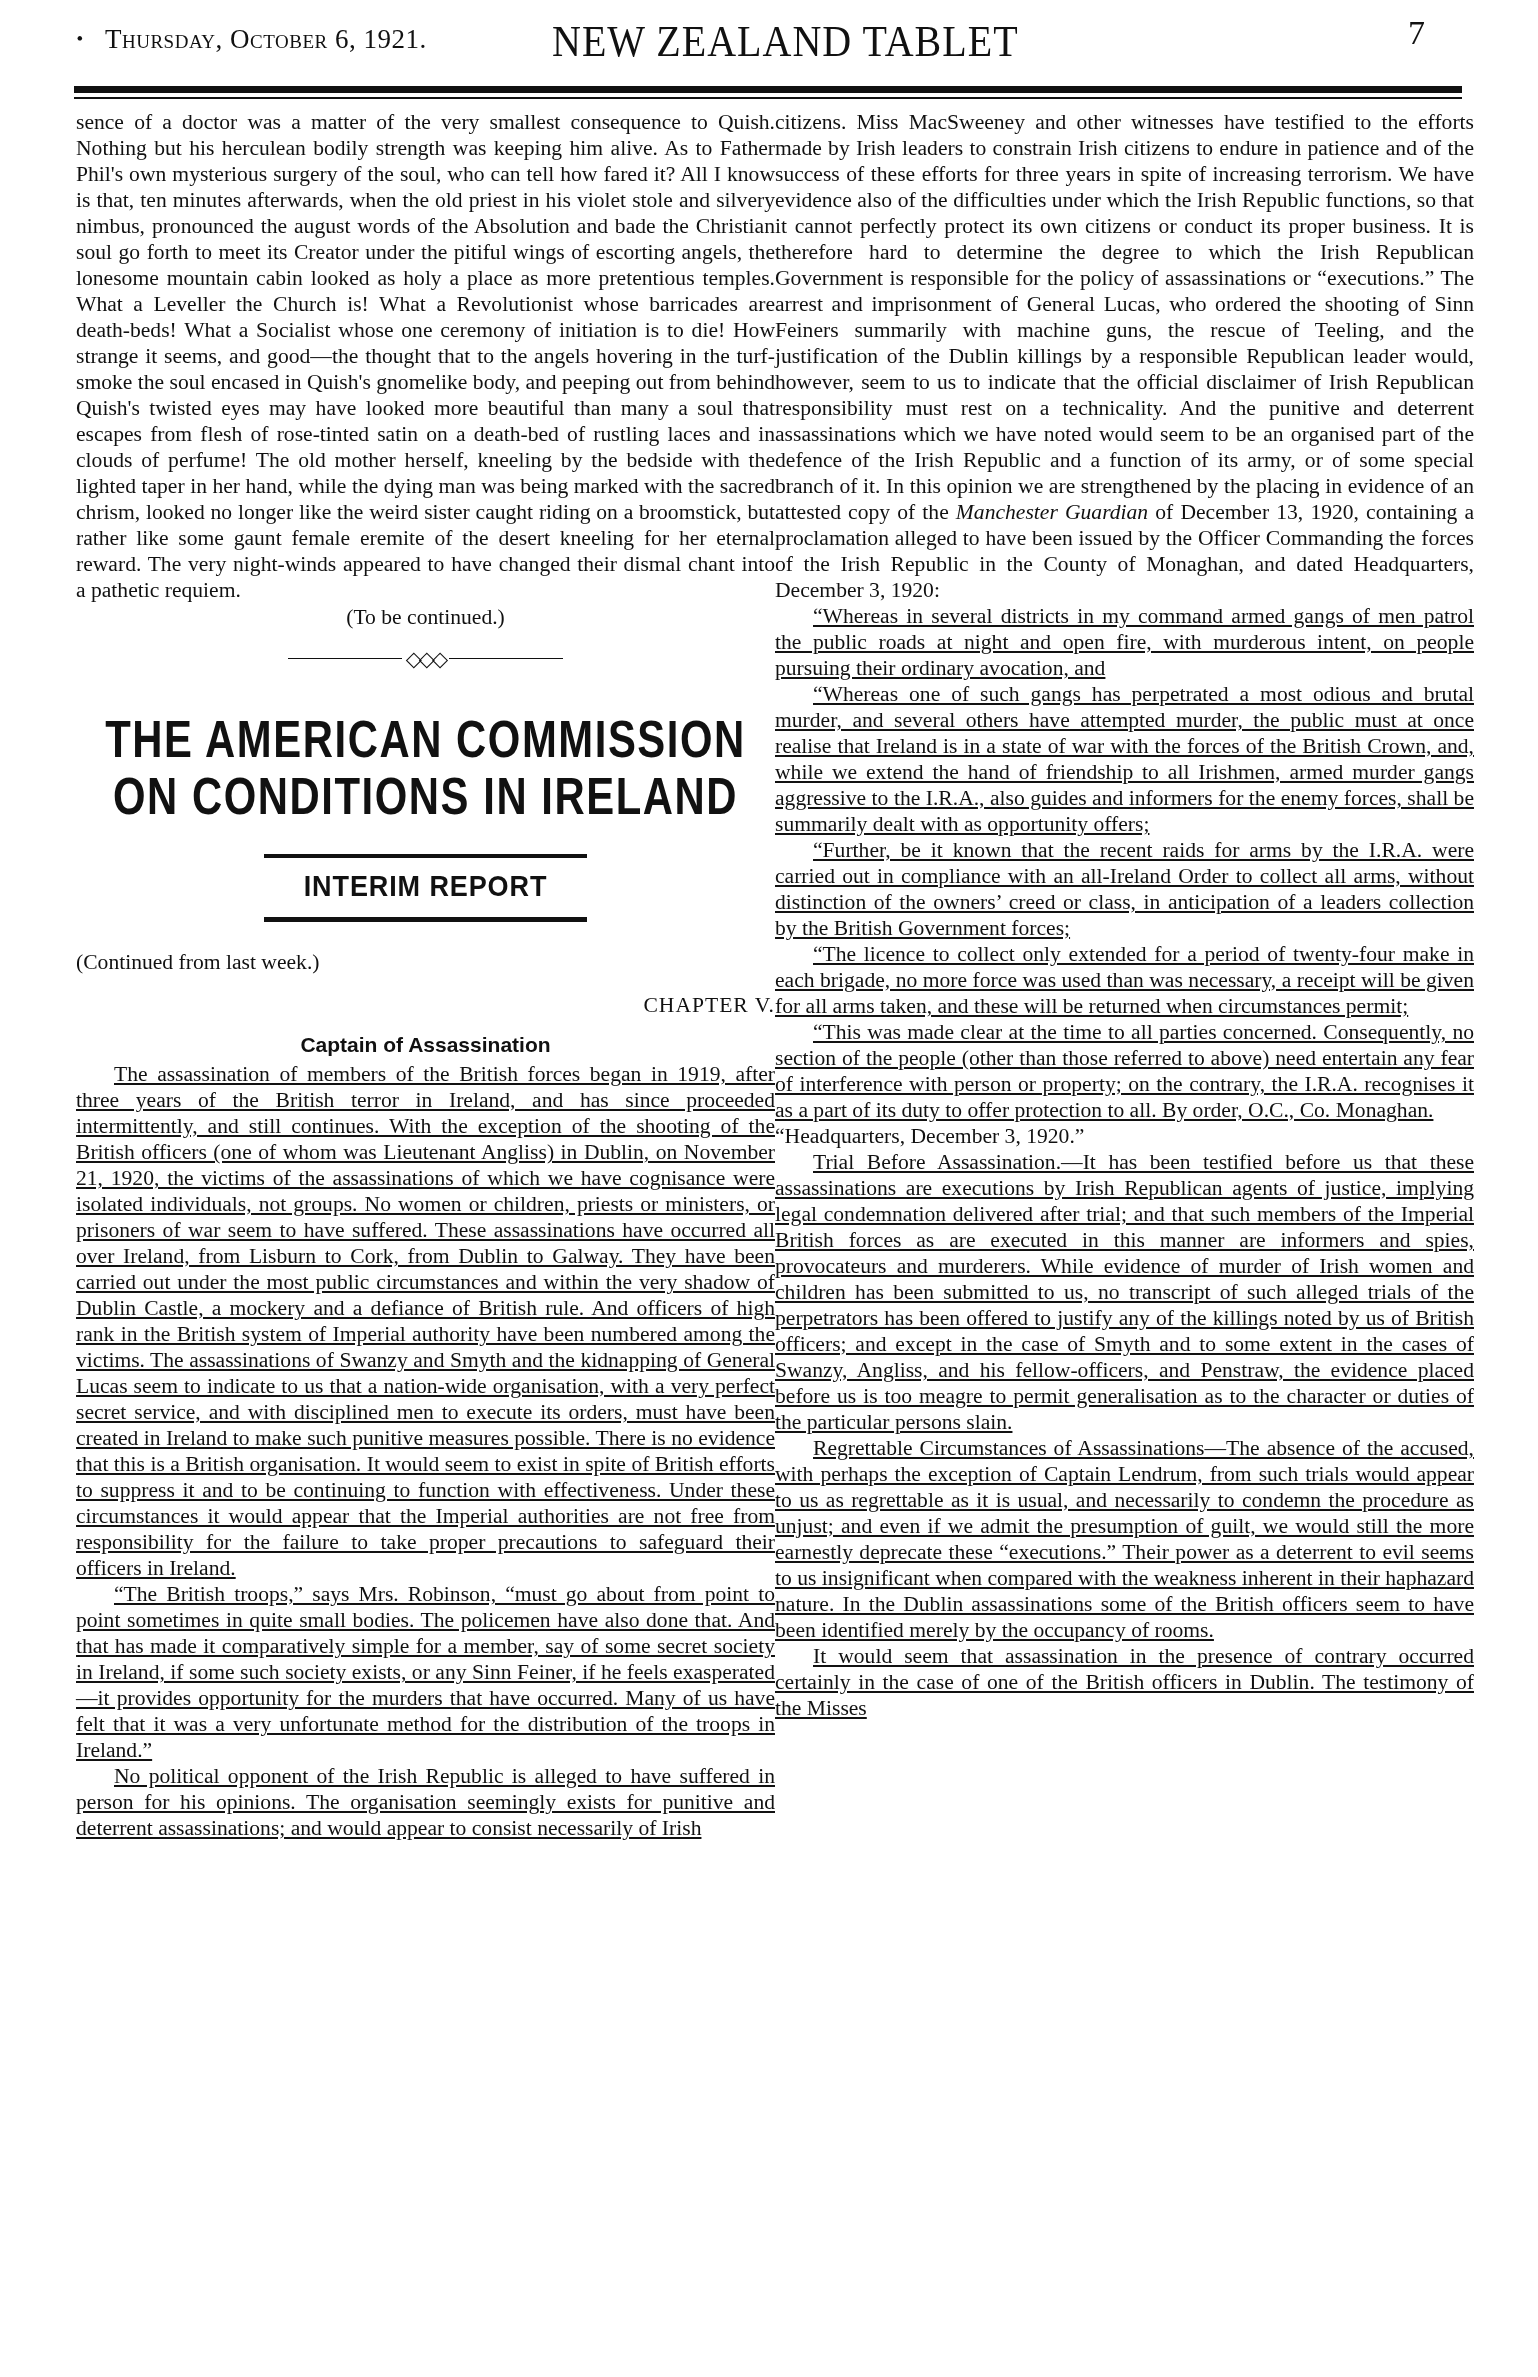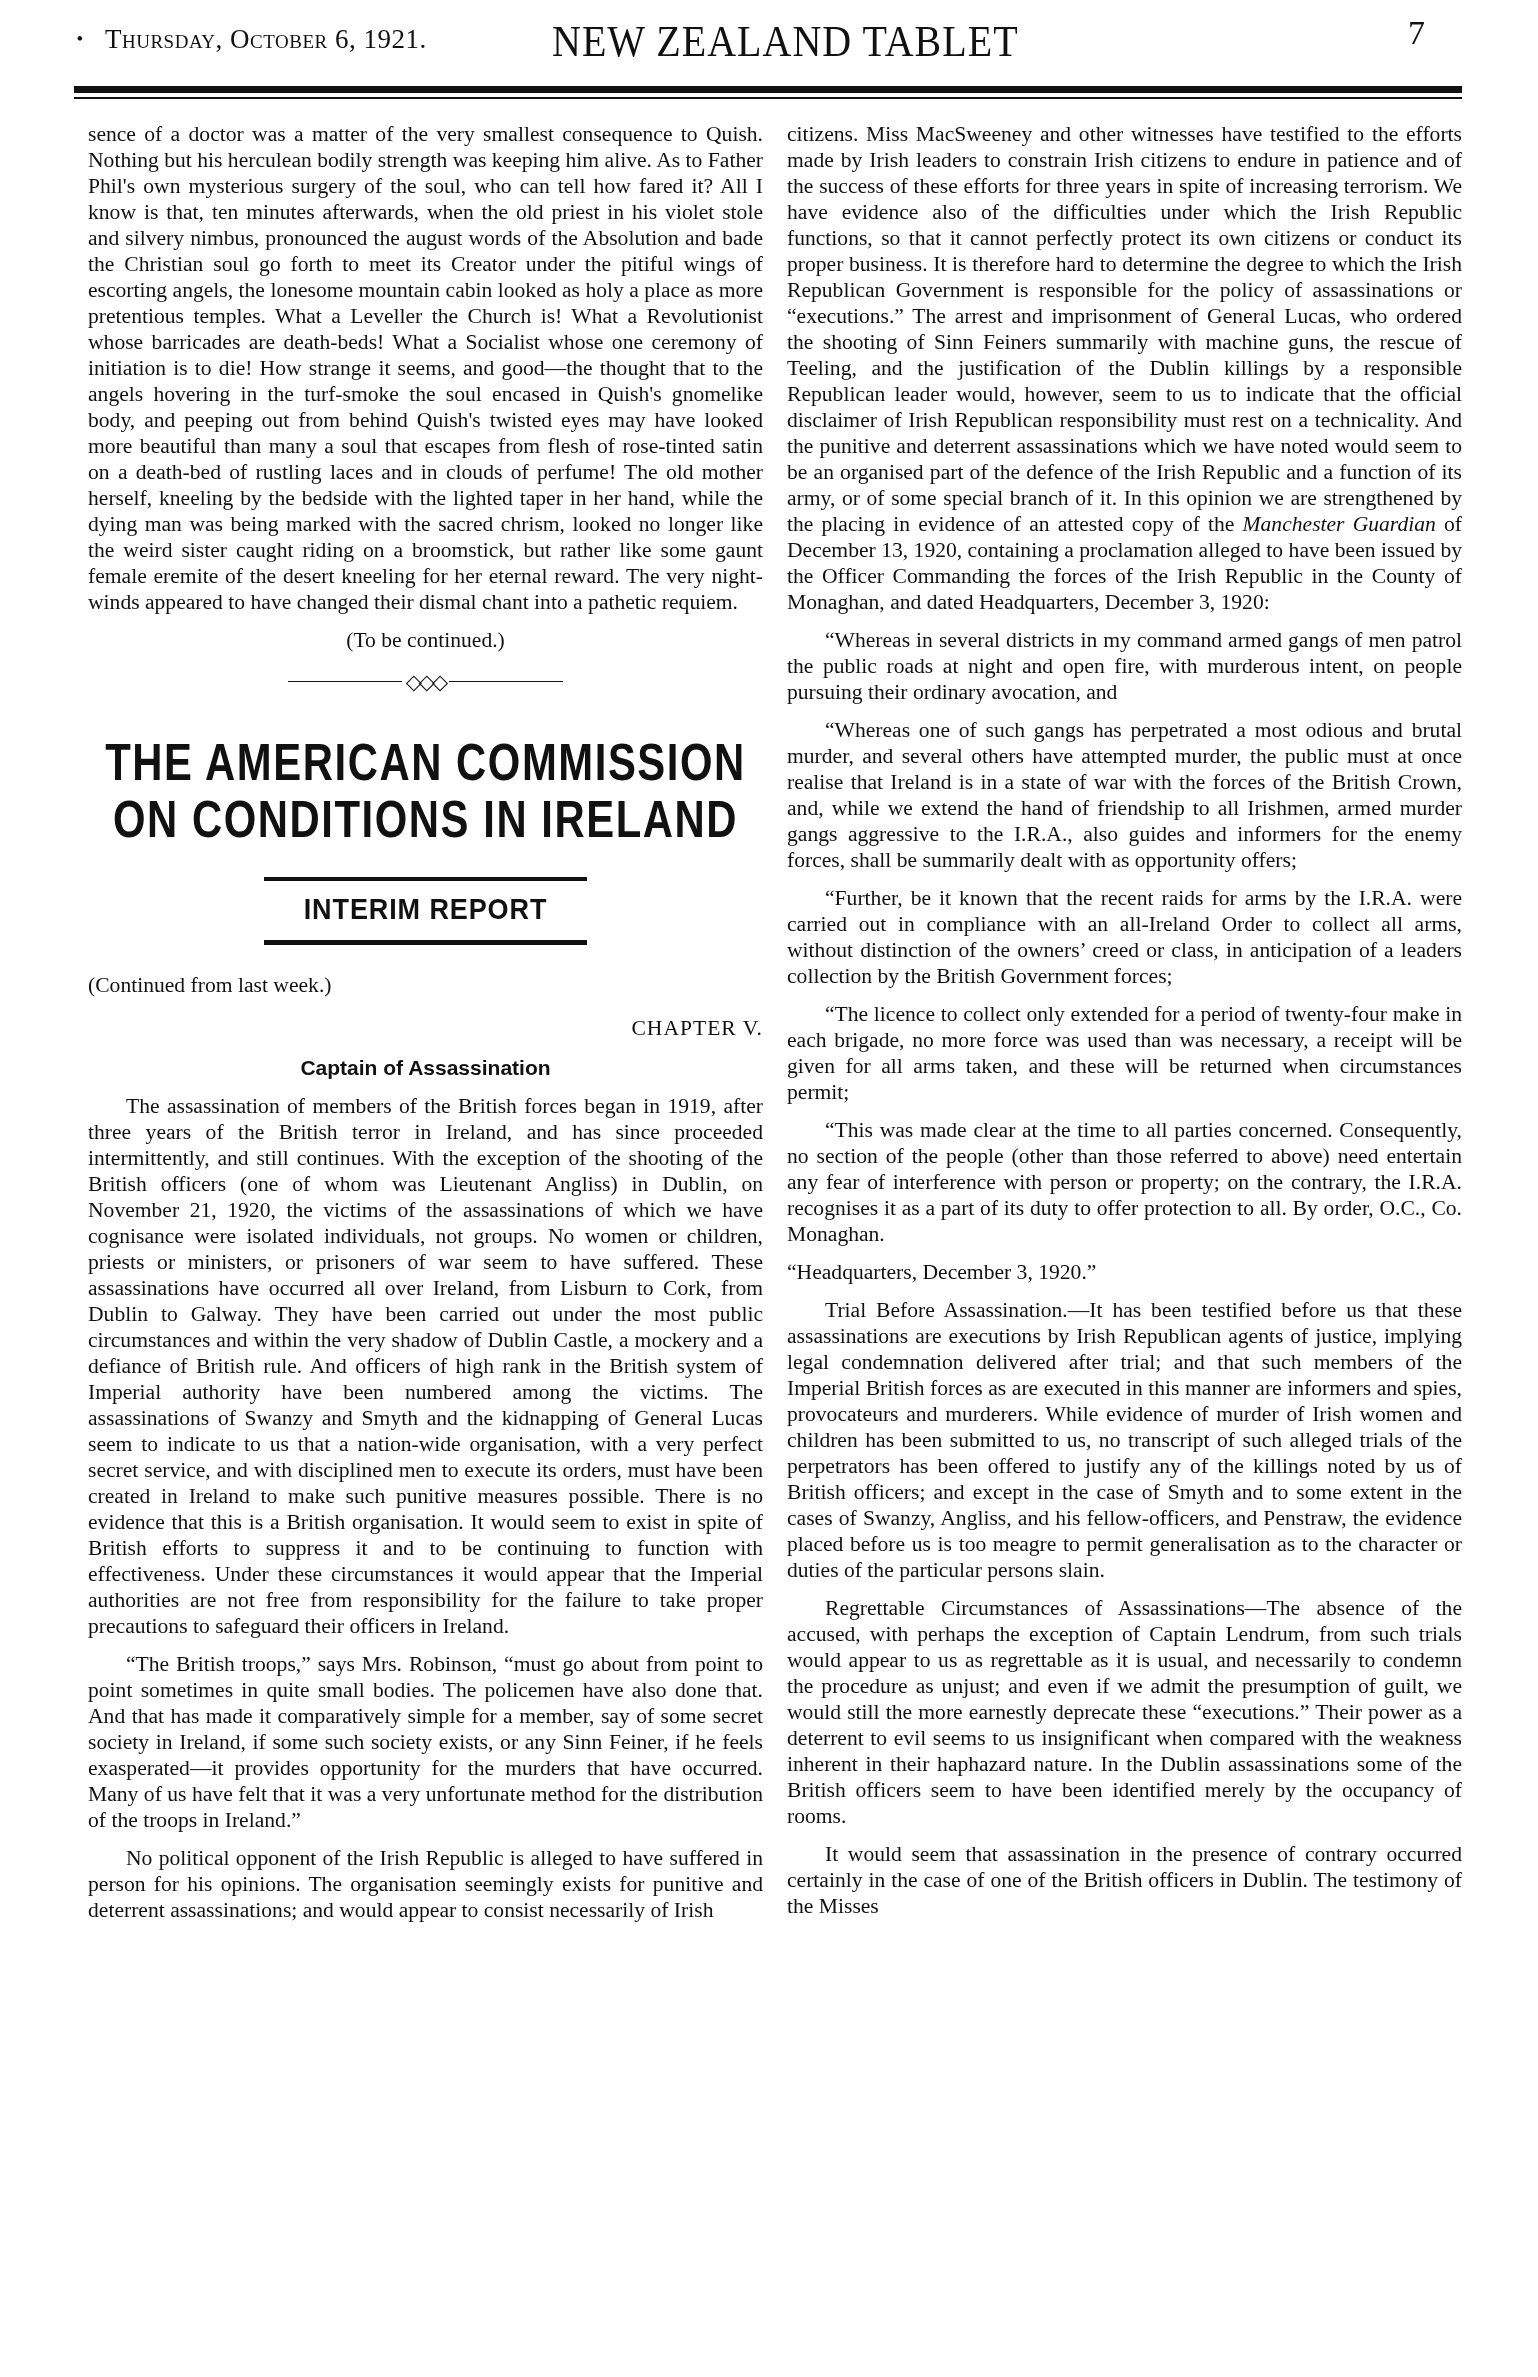--- a/index.html
+++ b/index.html
@@ -23,22 +23,22 @@
     .masthead .page-num { position: absolute; left: 1360px; top: 0px; font-size: 34px; }
     .rule-thick { position: absolute; background: #111; }
 
     .col {
       position: absolute; top: 109px; width: 699px;
       font-size: 21.6px; line-height: 26px; text-align: justify;
       hyphens: manual;
     }
     .col-left { left: 76px; }
     .col-right { left: 775px; }
-    .col p { margin: 12px; text-indent: 0; }
-    .col p.indent { text-indent: 38px; }
+    .col p { margin: 0; text-indent: 0; }
+    .col p.indent { text-indent: 38px; text-decoration: underline; }
     .col p.cont { text-indent: 0; }
 
     .to-be-continued { text-align: center; margin-top: 1px !important; }
     .ornament {
       display: flex; align-items: center; justify-content: center;
       margin: 19px 0 43px 0; height: 19px;
     }
     .ornament .line { width: 114px; height: 1.9px; background: #111; }
     .ornament .glyph { font-size: 21px; padding: 0 3.8px; letter-spacing: -2.9px; }
 

